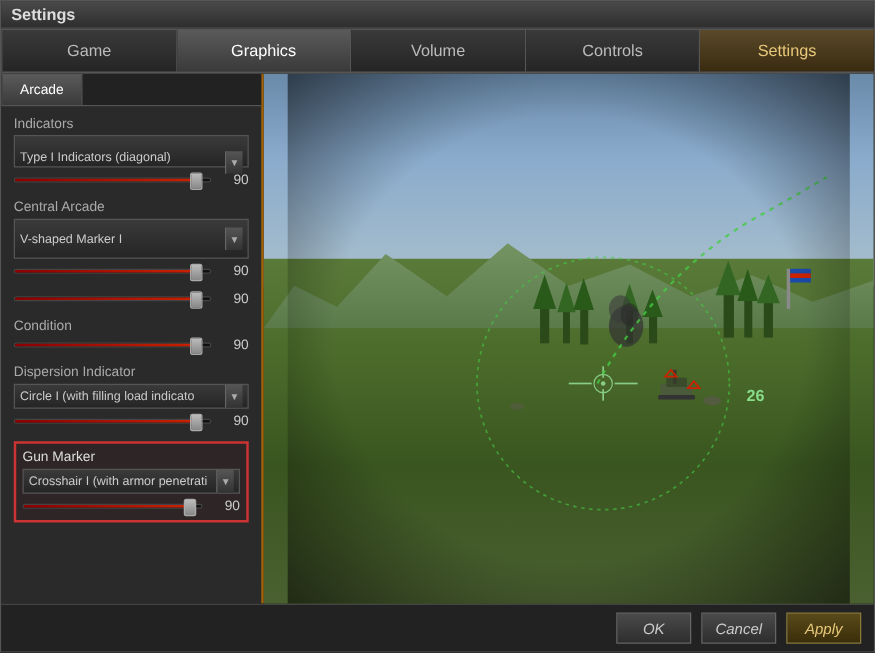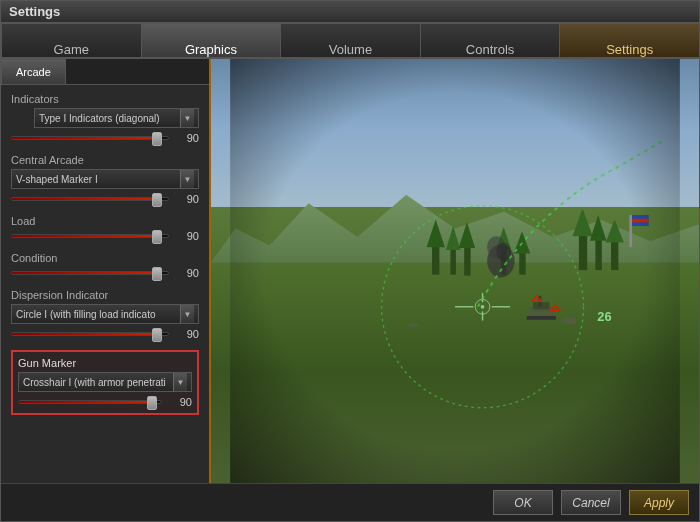--- a/index.html
+++ b/index.html
@@ -37,21 +37,21 @@
     .tabs {
       display: flex;
       background: #222;
       border-bottom: 2px solid #555;
       height: 36px;
     }
 
     .tab {
       flex: 1;
       display: flex;
-      align-items: flex-end;
+      align-items: center;
       justify-content: center;
       background: linear-gradient(to bottom, #3a3a3a, #252525);
       border-right: 1px solid #555;
       border-top: 1px solid #555;
       color: #bbb;
       font-size: 13px;
       cursor: pointer;
       height: 100%;
     }
 
@@ -314,53 +314,52 @@
         <div class="sub-tab active">
           <span>Arcade</span>
         </div>
       </div>
 
       <div class="settings-content">
 
         <div class="setting-group">
           <div class="setting-label">Indicators</div>
           <div class="setting-dropdown">
-            <div class="dropdown" style="flex:1; display:flex; align-items:center; background: linear-gradient(to bottom, #3a3a3a, #252525); border: 1px solid #555; height:20px; padding: 2px 4px; margin-left: 23px;">
+            <div class="dropdown" style="flex:1; display:flex; align-items:flex-start; background: linear-gradient(to bottom, #3a3a3a, #252525); border: 1px solid #555; height:20px; padding: 12px 4px;">
               <span style="font-size:10px; overflow:hidden; white-space:nowrap; flex:1; color:#ccc;">Type I Indicators (diagonal)</span>
               <div class="dropdown-arrow" style="width:14px; height:18px; background: linear-gradient(to bottom, #555,#333); border-left:1px solid #666; display:flex; align-items:center; justify-content:center; color:#aaa; font-size:8px;">▼</div>
             </div>
           </div>
           <div class="slider-row">
             <div class="slider-track" style="flex:1; height:4px; background:#111; border:1px solid #444; position:relative; border-radius:2px;">
               <div class="slider-fill" style="width:95%; height:100%; background:linear-gradient(to right,#8B0000,#cc2200); border-radius:2px;"></div>
               <div class="slider-thumb" style="width:10px; height:14px; background:linear-gradient(to bottom,#bbb,#888); border:1px solid #aaa; position:absolute; top:-5px; left:90%; border-radius:2px;"></div>
             </div>
             <span class="slider-value" style="color:#ccc; font-size:11px; width:24px; text-align:right;">90</span>
           </div>
         </div>
 
         <div class="setting-group">
           <div class="setting-label">Central Arcade</div>
           <div class="setting-dropdown">
-            <div class="dropdown" style="flex:1; display:flex; align-items:center; background: linear-gradient(to bottom, #3a3a3a, #252525); border: 1px solid #555; height:20px; padding: 2px 4px;">
+            <div class="dropdown" style="flex:1; display:flex; align-items:center; background: linear-gradient(to bottom, #3a3a3a, #252525); border: 1px solid #555; height:32px; padding: 2px 4px;">
               <span style="font-size:10px; overflow:hidden; white-space:nowrap; flex:1; color:#ccc;">V-shaped Marker I</span>
               <div class="dropdown-arrow" style="width:14px; height:18px; background: linear-gradient(to bottom, #555,#333); border-left:1px solid #666; display:flex; align-items:center; justify-content:center; color:#aaa; font-size:8px;">▼</div>
             </div>
           </div>
           <div class="slider-row">
             <div class="slider-track" style="flex:1; height:4px; background:#111; border:1px solid #444; position:relative; border-radius:2px;">
               <div class="slider-fill" style="width:95%; height:100%; background:linear-gradient(to right,#8B0000,#cc2200); border-radius:2px;"></div>
               <div class="slider-thumb" style="width:10px; height:14px; background:linear-gradient(to bottom,#bbb,#888); border:1px solid #aaa; position:absolute; top:-5px; left:90%; border-radius:2px;"></div>
             </div>
             <span class="slider-value" style="color:#ccc; font-size:11px; width:24px; text-align:right;">90</span>
           </div>
         </div>
 
         <div class="setting-group">
-          <div class="setting-label">Load</div>
           <div class="slider-row">
             <div class="slider-track" style="flex:1; height:4px; background:#111; border:1px solid #444; position:relative; border-radius:2px;">
               <div class="slider-fill" style="width:95%; height:100%; background:linear-gradient(to right,#8B0000,#cc2200); border-radius:2px;"></div>
               <div class="slider-thumb" style="width:10px; height:14px; background:linear-gradient(to bottom,#bbb,#888); border:1px solid #aaa; position:absolute; top:-5px; left:90%; border-radius:2px;"></div>
             </div>
             <span class="slider-value" style="color:#ccc; font-size:11px; width:24px; text-align:right;">90</span>
           </div>
         </div>
 
         <div class="setting-group">

